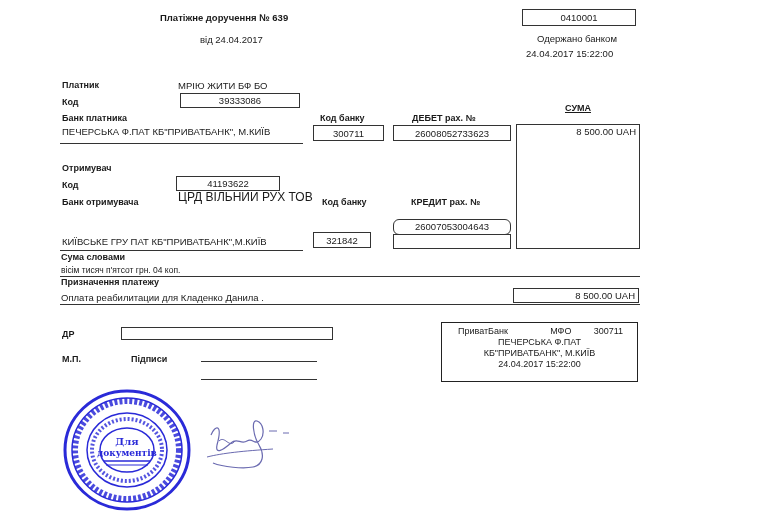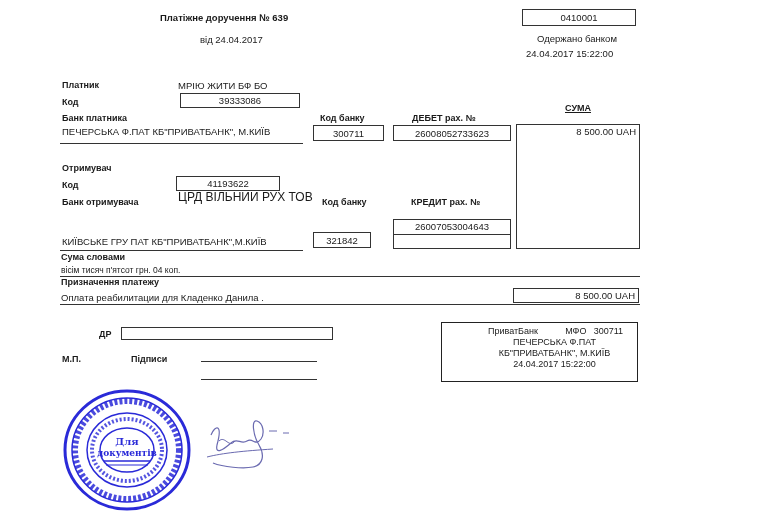--- a/index.html
+++ b/index.html
@@ -4,21 +4,21 @@
 <style>
   * { box-sizing: border-box; margin: 0; padding: 0; }
   html, body { width: 768px; height: 516px; background: #ffffff; overflow: hidden; }
   body { position: relative; font-family: "Liberation Sans", sans-serif; color: #1a1a1a; font-size: 9px; }
   .abs { position: absolute; white-space: nowrap; }
   .b { font-weight: bold; }
   .box { position: absolute; border: 1.5px solid #333; background: #fff; font-size: 9.5px; display: flex; align-items: center; justify-content: center; }
   .box.right { justify-content: flex-end; padding-right: 3px; }
   .hline { position: absolute; height: 0; border-top: 1.5px solid #333; }
   .bigbox { position: absolute; border: 1.5px solid #333; }
-  .stamp-box { position: absolute; border: 1.5px solid #222; text-align: center; font-size: 9px; line-height: 11px; padding-top: 3px; padding-left: 30px; }
+  .stamp-box { position: absolute; border: 1.5px solid #222; text-align: center; font-size: 9px; line-height: 11px; padding-top: 3px; }
   .seal { position: absolute; }
 </style>
 </head>
 <body>
 
 <div class="abs b" style="left:160px; top:12px; font-size:9.5px;">Платіжне доручення  № 639</div>
 <div class="abs" style="left:200px; top:34px; font-size:9.5px;">від 24.04.2017</div>
 
 <div class="box" style="left:522px; top:9px; width:114px; height:17px;">
   <span>0410001</span>
@@ -53,21 +53,21 @@
 <div class="abs b" style="left:62px; top:163px;">Отримувач</div>
 <div class="abs" style="left:178px; top:162px; font-size:12px;margin-top:28px;">ЦРД ВІЛЬНИЙ РУХ ТОВ</div>
 <div class="abs b" style="left:62px; top:180px;">Код</div>
 <div class="box" style="left:176px; top:176px; width:104px; height:15px;text-align:right;">
   <span>41193622</span>
 </div>
 <div class="abs b" style="left:62px; top:197px;">Банк отримувача</div>
 <div class="abs b" style="left:322px; top:197px;">Код банку</div>
 <div class="abs b" style="left:411px; top:197px;">КРЕДИТ рах. №</div>
 
-<div class="box" style="left:393px; top:219px; width:118px; height:16px; align-items:flex-start;">
+<div class="box" style="left:393px; top:219px; width:118px; height:16px; align-items:flex-start;border-radius:6px;">
   <span style="margin-top:1px;">26007053004643</span>
 </div>
 <div class="box" style="left:393px; top:234px; width:118px; height:15px;"></div>
 
 <div class="abs" style="left:62px; top:236px; font-size:9.5px;">КИЇВСЬКЕ ГРУ ПАТ КБ"ПРИВАТБАНК",М.КИЇВ</div>
 <div class="hline" style="left:60px; top:250px; width:243px;"></div>
 <div class="box" style="left:313px; top:232px; width:58px; height:16px;">
   <span>321842</span>
 </div>
 
@@ -75,21 +75,21 @@
 <div class="abs" style="left:61px; top:265px; font-size:8.5px;">вісім тисяч п'ятсот грн. 04 коп.</div>
 <div class="hline" style="left:60px; top:276px; width:580px;"></div>
 
 <div class="abs b" style="left:61px; top:277px;">Призначення платежу</div>
 <div class="abs" style="left:61px; top:292px; font-size:9.5px;">Оплата реабилитации для Кладенко Данила .</div>
 <div class="hline" style="left:60px; top:304px; width:580px;"></div>
 <div class="box right" style="left:513px; top:288px; width:126px; height:15px;">
   <span>8 500.00 UAH</span>
 </div>
 
-<div class="abs b" style="left:62px; top:329px;margin-left:37px;">ДР</div>
+<div class="abs b" style="left:62px; top:329px;">ДР</div>
 <div class="box" style="left:121px; top:327px; width:212px; height:13px;"></div>
 <div class="abs b" style="left:62px; top:354px;">М.П.</div>
 <div class="abs b" style="left:131px; top:354px;">Підписи</div>
 <div class="hline" style="left:201px; top:361px; width:116px; border-top-width:1px;"></div>
 <div class="hline" style="left:201px; top:379px; width:116px; border-top-width:1px;"></div>
 
 <div class="stamp-box" style="left:441px; top:322px; width:197px; height:60px;">
   <div style="display:flex; justify-content:space-between; padding:0 14px 0 16px;">
     <span>ПриватБанк</span>
     <span style="margin-left:20px;">МФО</span>

